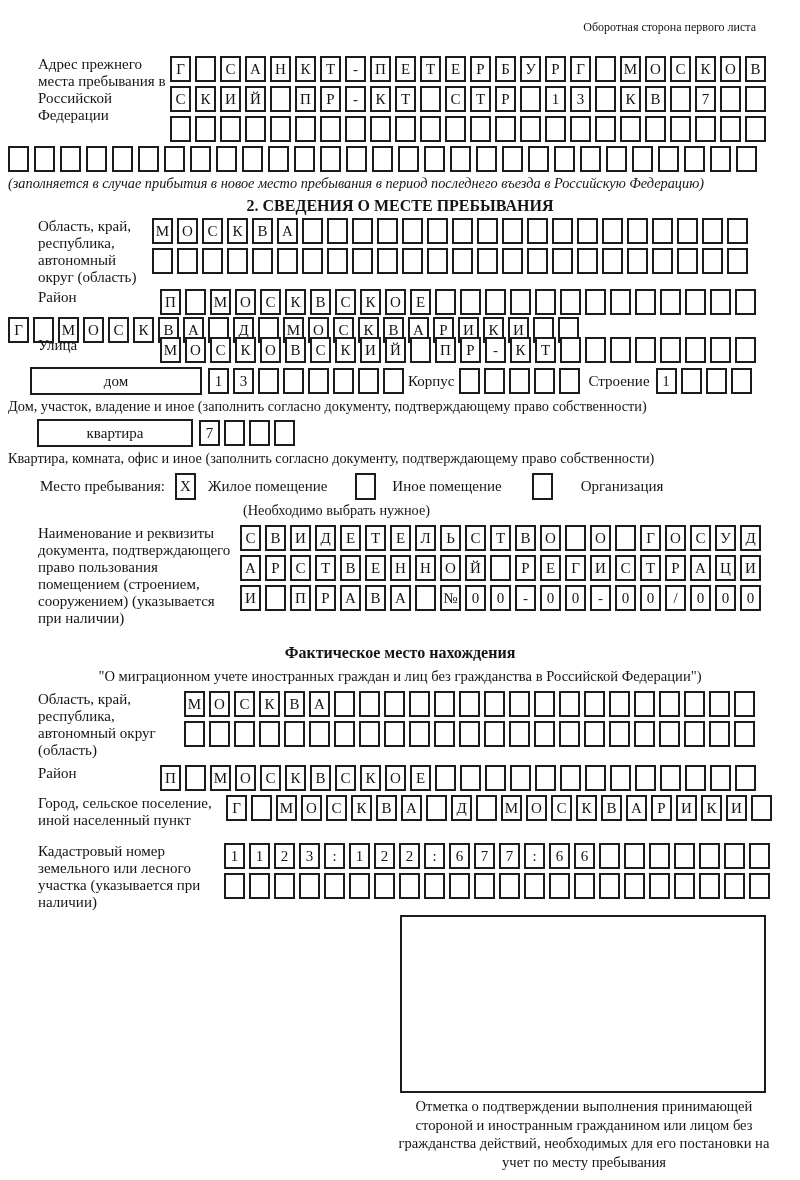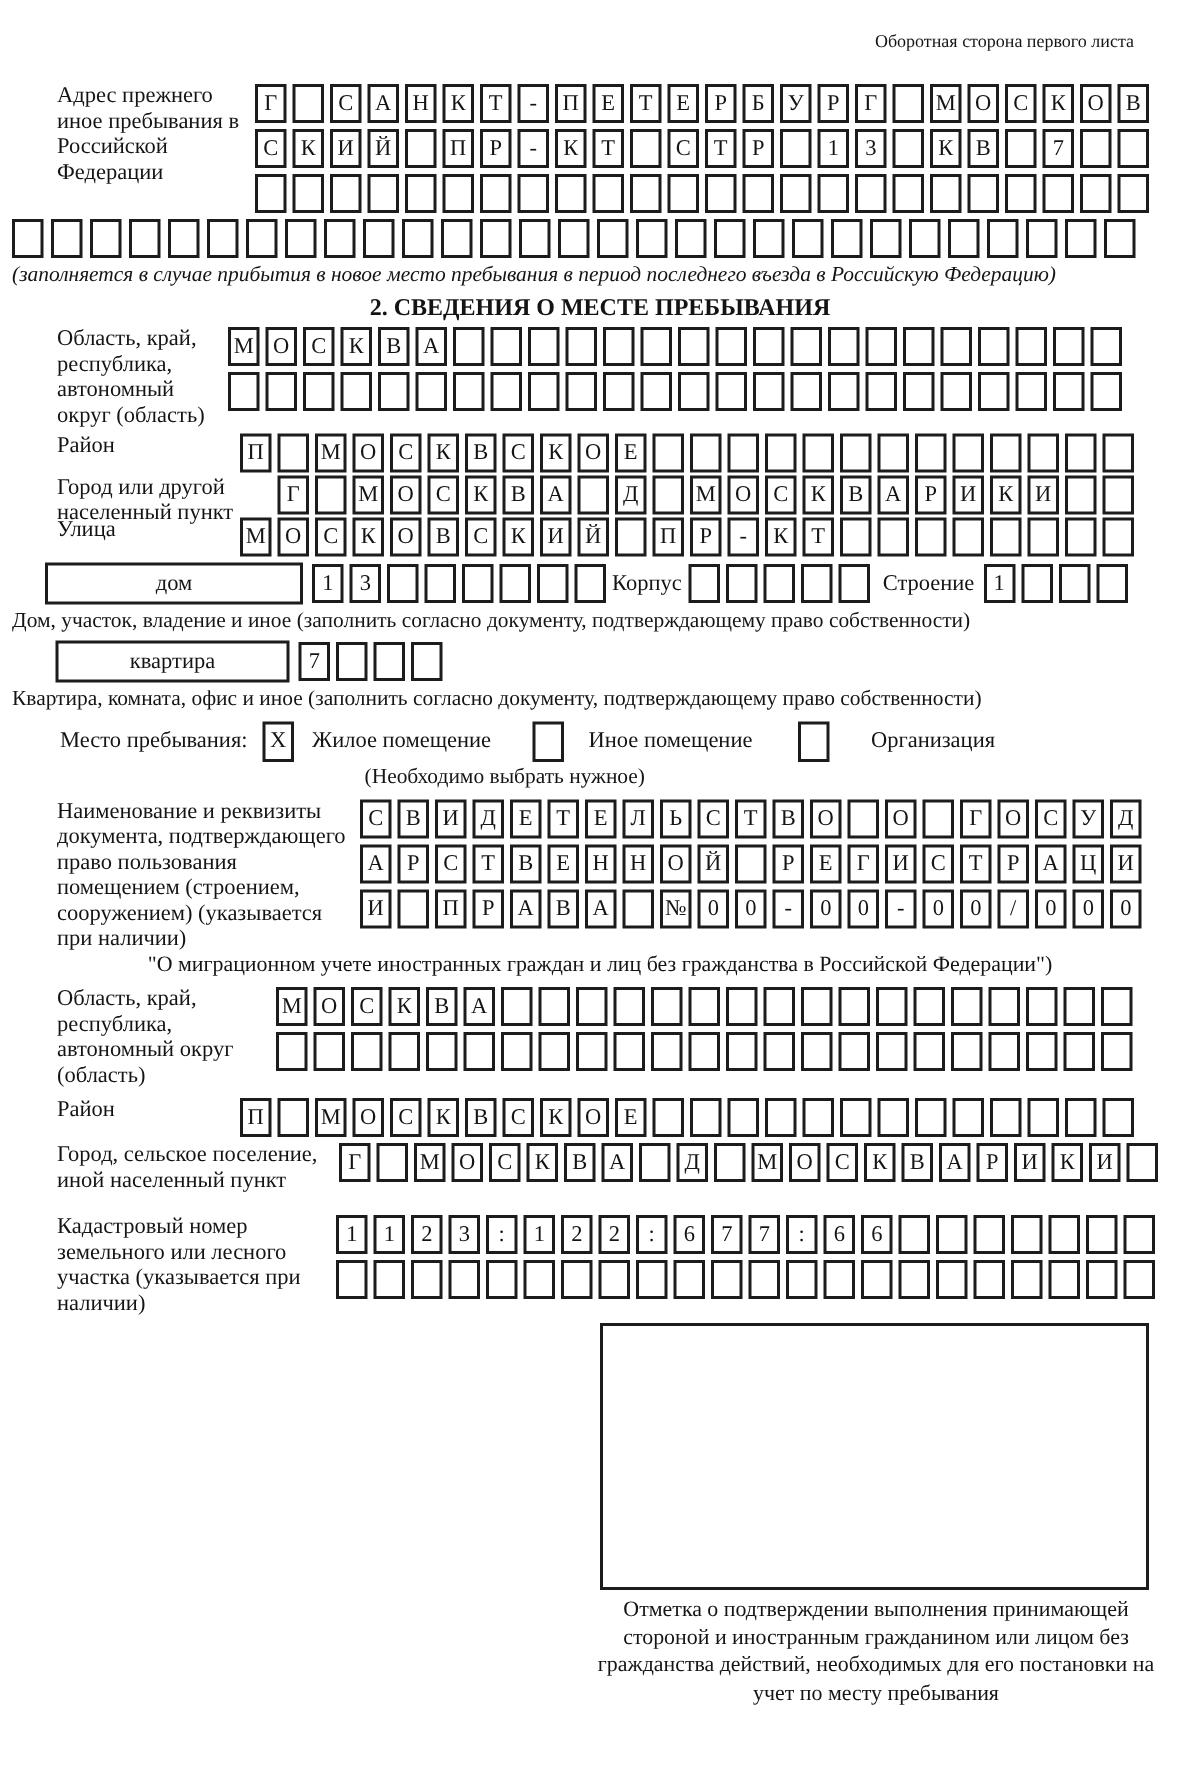--- a/index.html
+++ b/index.html
@@ -72,21 +72,21 @@
   }
 </style>
 </head>
 <body>
 
 <div class="page">
 
   <div class="header-note">Оборотная сторона первого листа</div>
 
   <div class="field" style="margin-top:21px;">
-    <div class="lbl" style="width:162px;">Адрес прежнего иное пребывания в Российской Федерации</div>
+    <div class="lbl" style="width:162px;">Адрес прежнего места пребывания в Российской Федерации</div>
     <div class="rows">
       <div class="boxrow">
           <span class="cell">Г</span>
           <span class="cell"></span>
           <span class="cell">С</span>
           <span class="cell">А</span>
           <span class="cell">Н</span>
           <span class="cell">К</span>
           <span class="cell">Т</span>
           <span class="cell">-</span>
@@ -278,21 +278,20 @@
         <span class="cell"></span>
         <span class="cell"></span>
         <span class="cell"></span>
         <span class="cell"></span>
         <span class="cell"></span>
         <span class="cell"></span>
       </div>
   </div>
 
   <div class="field" style="margin-top:2px;margin-bottom:-8px;">
-    <div class="lbl" style="width:177px;">Город или другой населенный пункт</div>
     <div class="boxrow">
         <span class="cell">Г</span>
         <span class="cell"></span>
         <span class="cell">М</span>
         <span class="cell">О</span>
         <span class="cell">С</span>
         <span class="cell">К</span>
         <span class="cell">В</span>
         <span class="cell">А</span>
         <span class="cell"></span>
@@ -463,20 +462,21 @@
           <span class="cell">0</span>
           <span class="cell">0</span>
           <span class="cell">/</span>
           <span class="cell">0</span>
           <span class="cell">0</span>
           <span class="cell">0</span>
         </div>
     </div>
   </div>
 
+  <div class="sec-title" style="margin-top:17px;margin-bottom:6px;">Фактическое место нахождения</div>
   <div class="sub-center">"О миграционном учете иностранных граждан и лиц без гражданства в Российской Федерации")</div>
 
   <div class="field" style="margin-top:6px;">
     <div class="lbl" style="width:176px;">Область, край, республика, автономный округ (область)</div>
     <div class="rows">
       <div class="boxrow">
           <span class="cell">М</span>
           <span class="cell">О</span>
           <span class="cell">С</span>
           <span class="cell">К</span>

